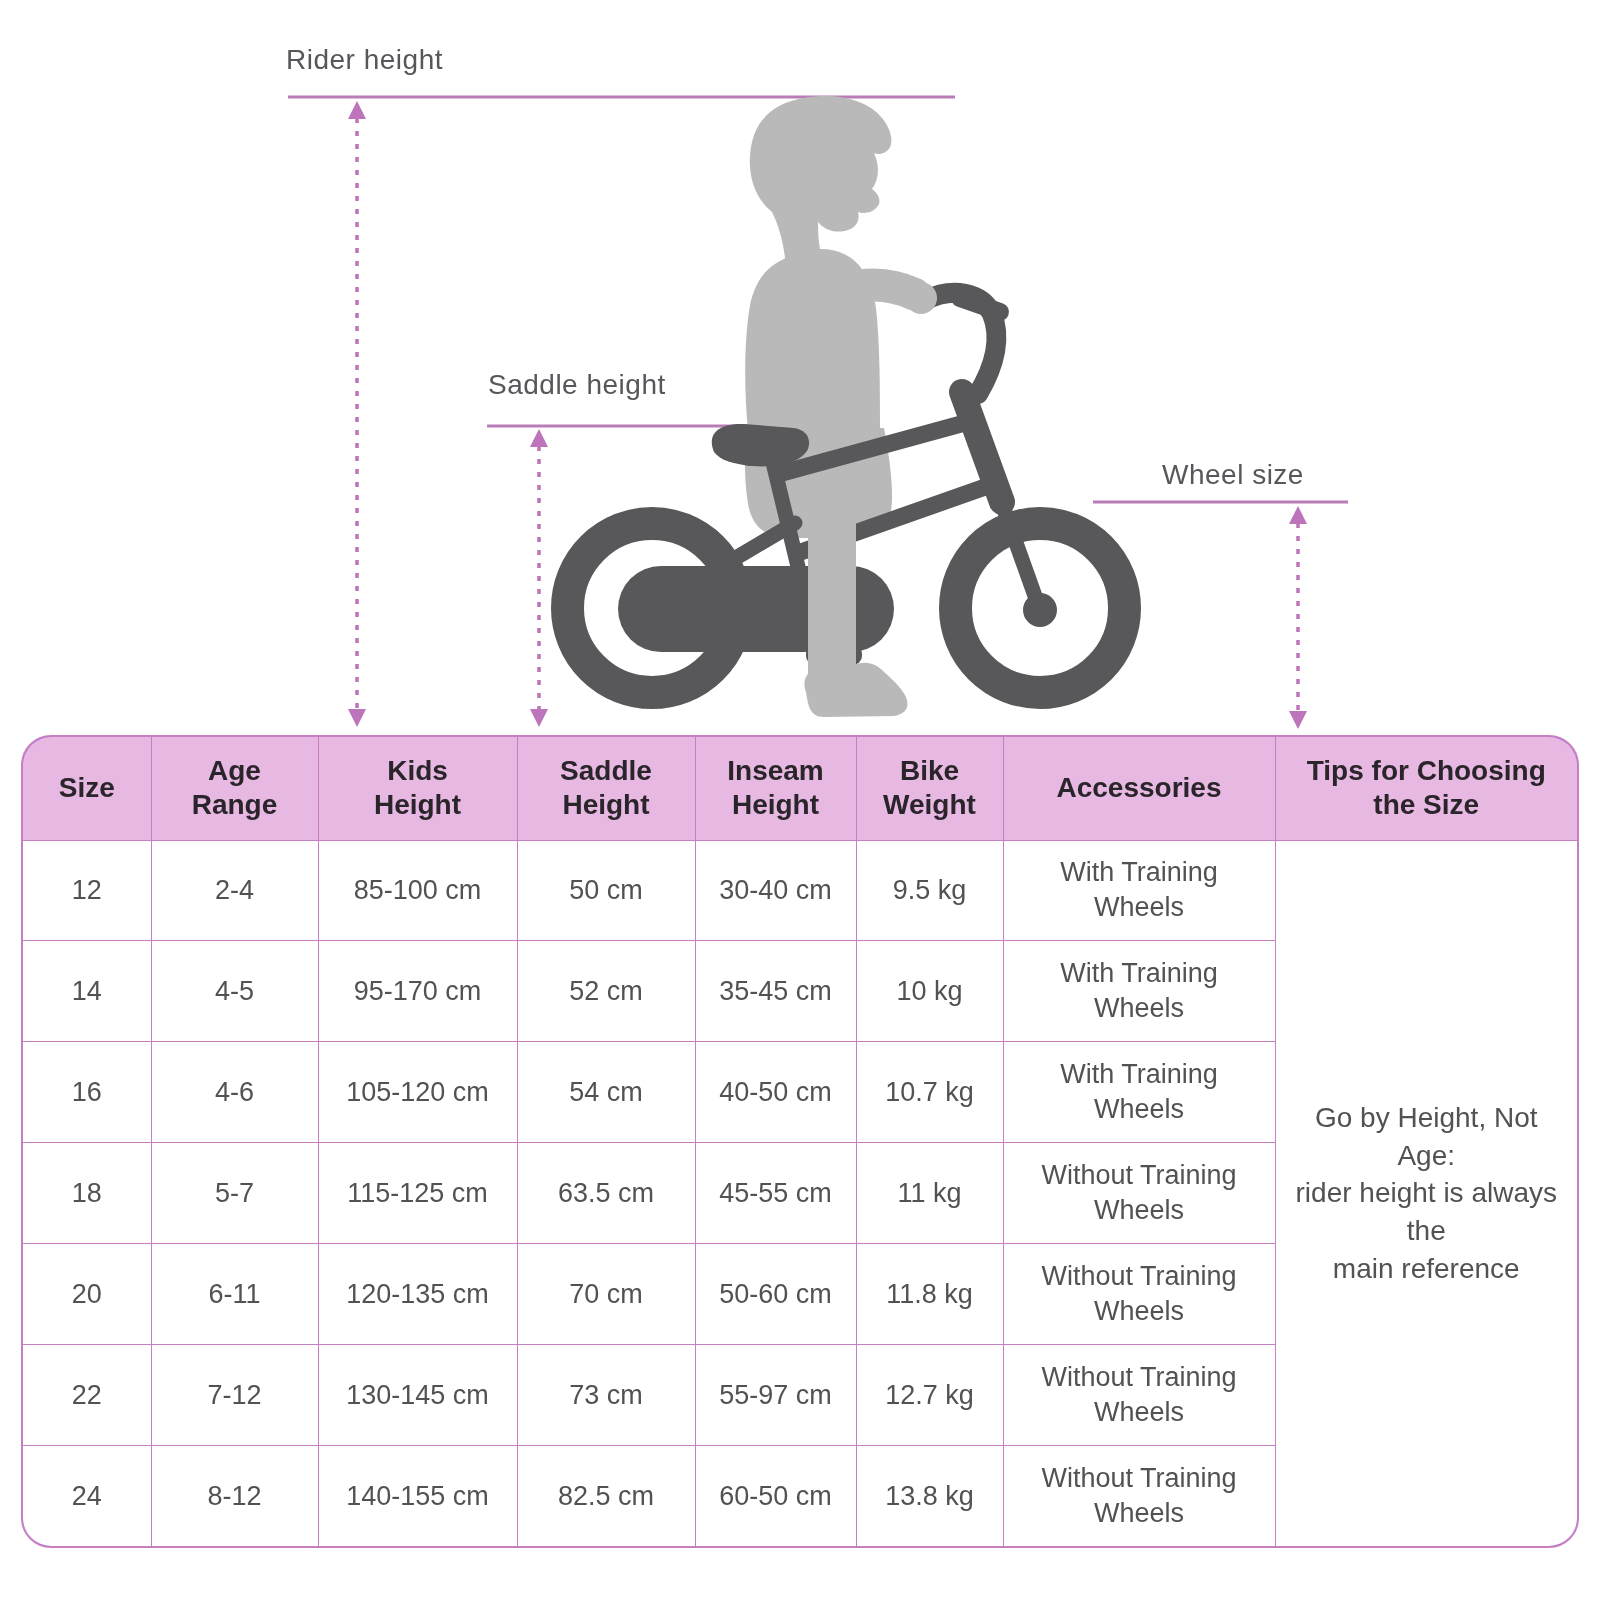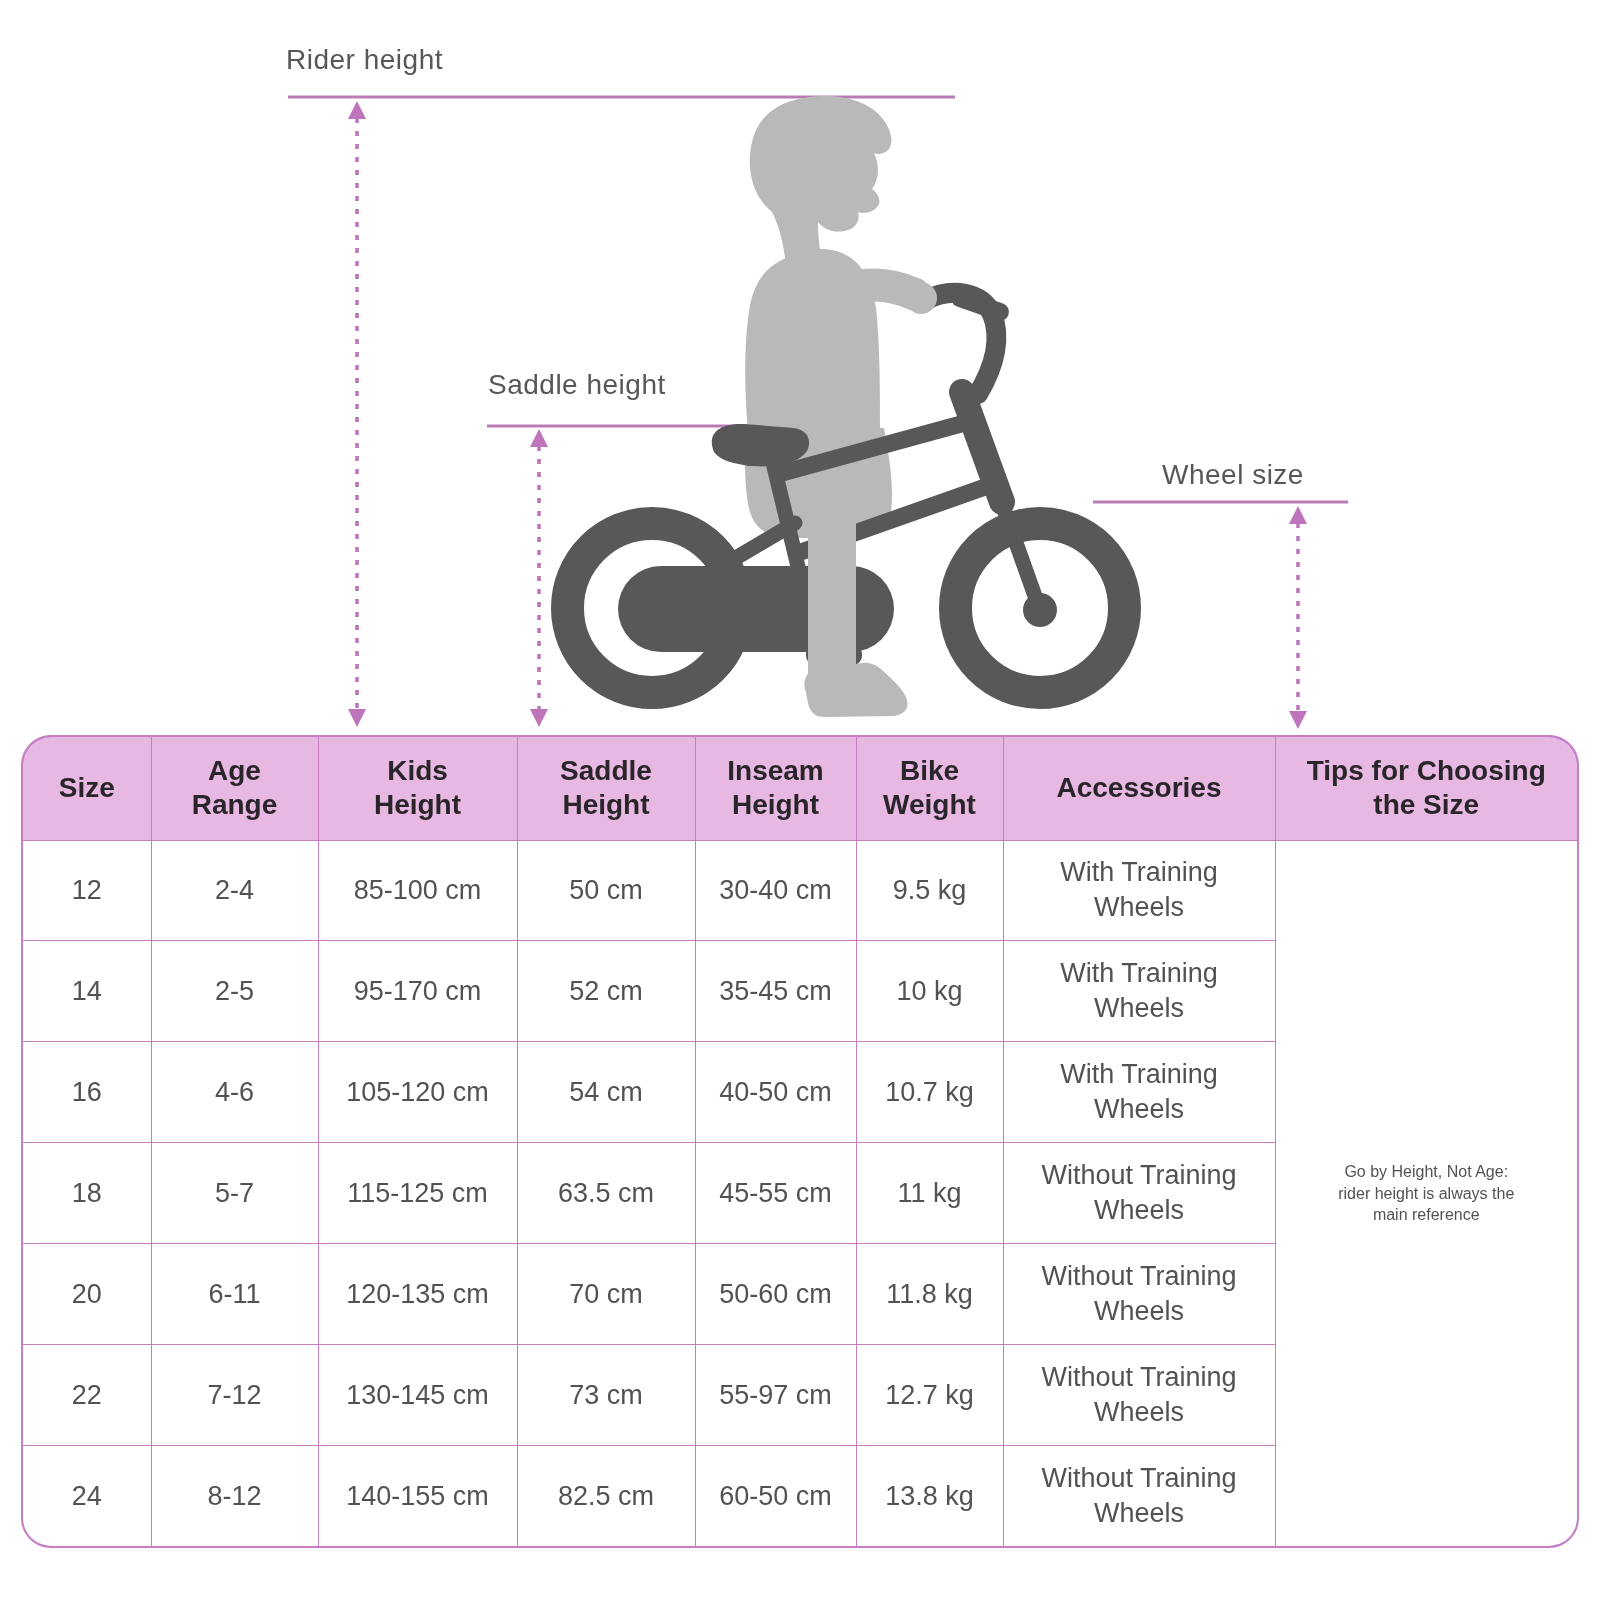--- a/index.html
+++ b/index.html
@@ -38,21 +38,21 @@
     padding:0 4px;
   }
   .size-table thead tr{height:103px;}
   .size-table td{
     border:1.6px solid var(--border-color);
     font-size:27px;color:var(--body-text);line-height:1.3;
     text-align:center;vertical-align:middle;white-space:pre-line;
     background:#ffffff;padding:0 4px;
   }
   .size-table .tips-cell{
-    font-size:16px;line-height:1.34;padding:0 8px;white-space:pre-line;
+    font-size:28px;line-height:1.34;padding:0 8px;white-space:pre-line;
   }
   
   .size-table th:first-child, .size-table td:first-child{border-left:none;}
   .size-table thead th{border-top:none;}
   .size-table th:last-child, .size-table .tips-cell{border-right:none;border-bottom:none;margin-left:46px;}
   .size-table tbody tr:last-child td{border-bottom:none;}
 </style>
 </head>
 <body>
 
@@ -178,21 +178,21 @@
             <td>30-40 cm</td>
             <td>9.5 kg</td>
             <td>With Training
 Wheels</td>
             <td rowspan="7" class="tips-cell">Go by Height, Not Age:
 rider height is always the
 main reference</td>
           </tr>
           <tr>
             <td>14</td>
-            <td>2-5</td>
+            <td>4-5</td>
             <td>95-170 cm</td>
             <td>52 cm</td>
             <td>35-45 cm</td>
             <td>10 kg</td>
             <td>With Training
 Wheels</td>
           </tr>
           <tr>
             <td>16</td>
             <td>4-6</td>

